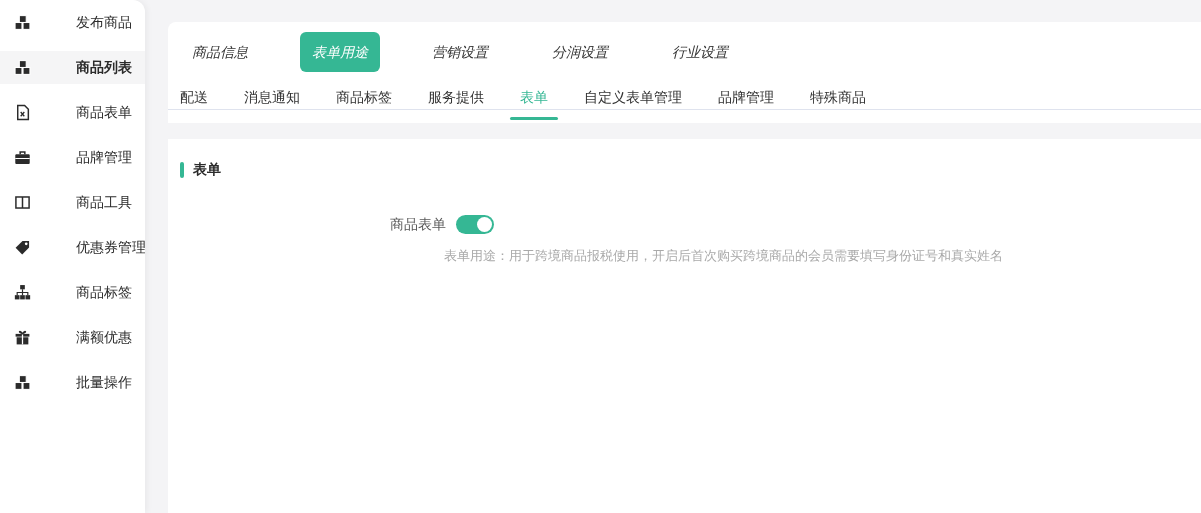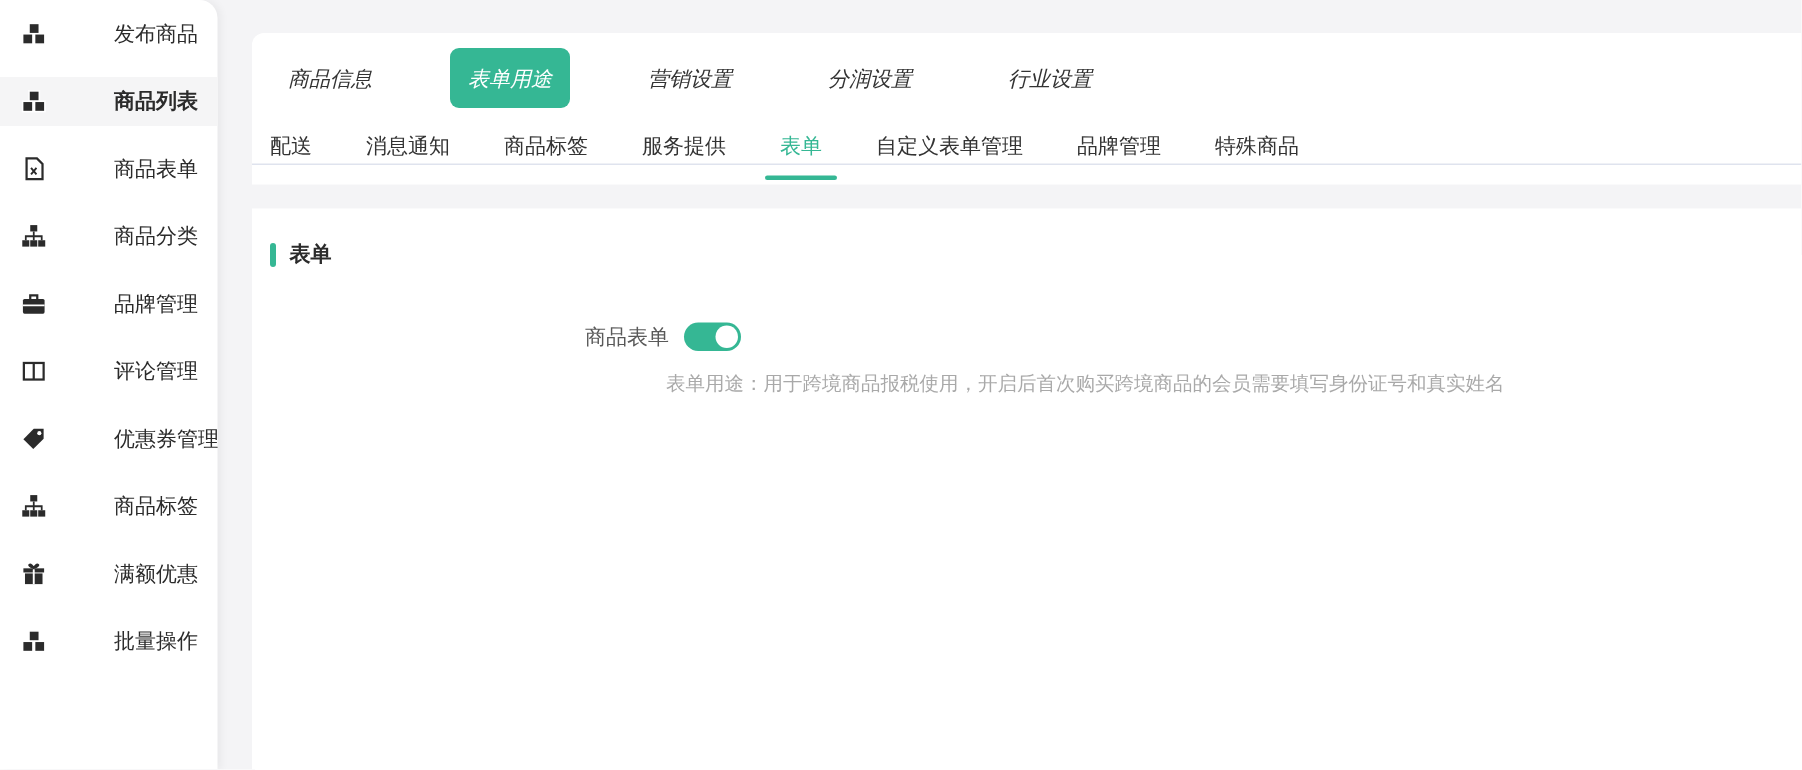--- a/index.html
+++ b/index.html
@@ -152,49 +152,35 @@
         <svg viewBox="0 0 16 16">
           <path d="M3.5 1.5 H10 L13.5 5 V14.5 H3.5 Z" fill="none" stroke="currentColor" stroke-width="1.4"></path>
           <path d="M6.3 7.5 l3.4 4 M9.7 7.5 l-3.4 4" stroke="currentColor" stroke-width="1.2" fill="none"></path>
         </svg>
       </span>
       <span class="lbl">商品表单</span>
     </div>
     <div class="side-item">
       <span class="icon">
         <svg viewBox="0 0 16 16">
-          <g fill="currentColor">
-            <rect x="5.8" y="1" width="4.4" height="4"></rect>
-            <rect x="0.8" y="10.5" width="4.4" height="4"></rect>
-            <rect x="5.8" y="10.5" width="4.4" height="4"></rect>
-            <rect x="10.8" y="10.5" width="4.4" height="4"></rect>
-          </g>
-          <path d="M8 5v2.5 M3 10.5 V8 h10 v2.5 M8 8v2.5" stroke="currentColor" stroke-width="1.1" fill="none"></path>
-        </svg>
-      </span>
-      <span class="lbl">商品分类</span>
-    </div>
-    <div class="side-item">
-      <span class="icon">
-        <svg viewBox="0 0 16 16">
           <path d="M5.8 5 V2.8 h4.4 V5" fill="none" stroke="currentColor" stroke-width="1.4"></path>
           <rect x="1.2" y="5" width="13.6" height="9.2" rx="1" fill="currentColor"></rect>
           <path d="M1.2 9 h13.6" stroke="#fff" stroke-width="1"></path>
         </svg>
       </span>
       <span class="lbl">品牌管理</span>
     </div>
     <div class="side-item">
       <span class="icon">
         <svg viewBox="0 0 16 16">
           <rect x="1.8" y="2.8" width="12.4" height="10.4" fill="none" stroke="currentColor" stroke-width="1.4"></rect>
           <path d="M8 2.8 v10.4" stroke="currentColor" stroke-width="1.4"></path>
         </svg>
       </span>
-      <span class="lbl">评论管理</span>
+      <span class="lbl">商品工具</span>
     </div>
     <div class="side-item">
       <span class="icon">
         <svg viewBox="0 0 16 16">
           <path d="M1.5 8.3 L8 1.8 H14.2 V8 L7.7 14.5 Z" fill="currentColor"></path>
           <circle cx="11.5" cy="4.5" r="1.3" fill="#fff"></circle>
         </svg>
       </span>
       <span class="lbl">优惠券管理</span>
     </div>

